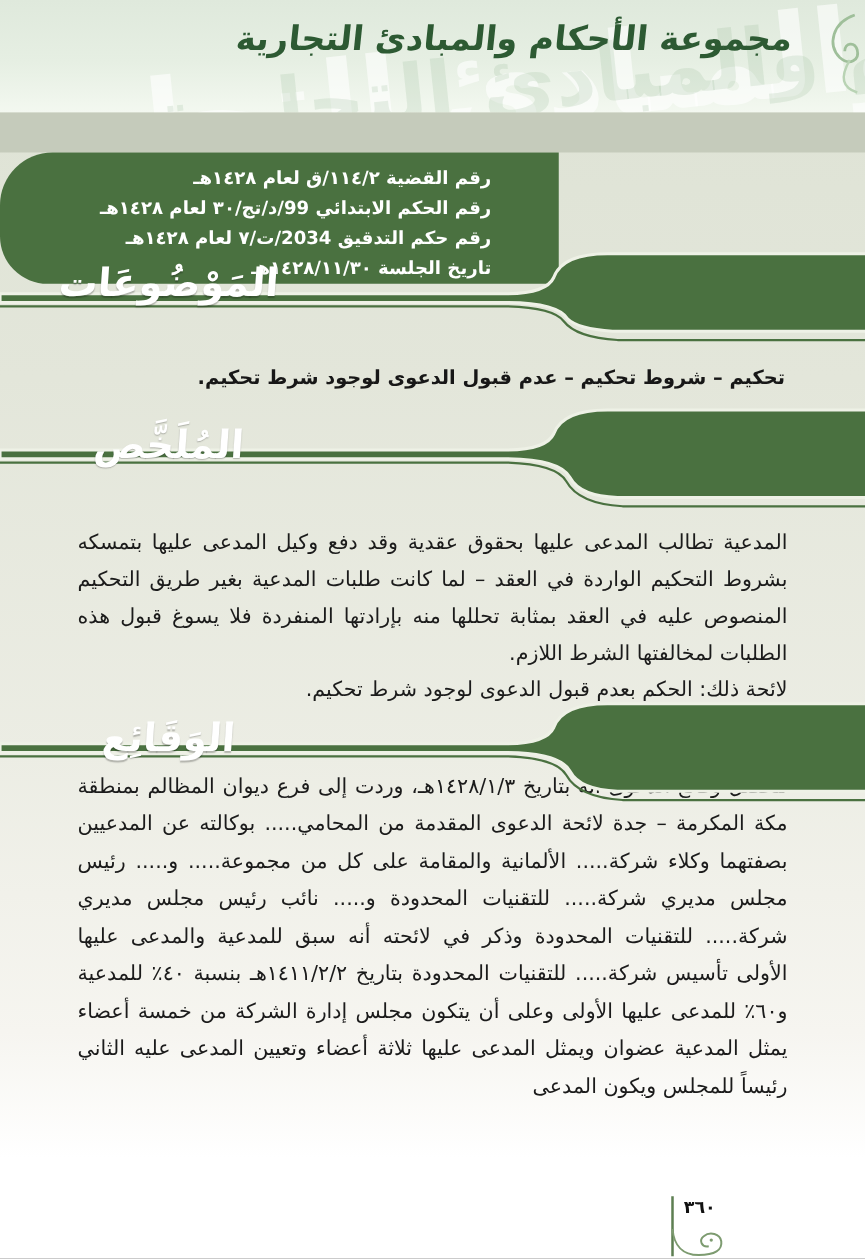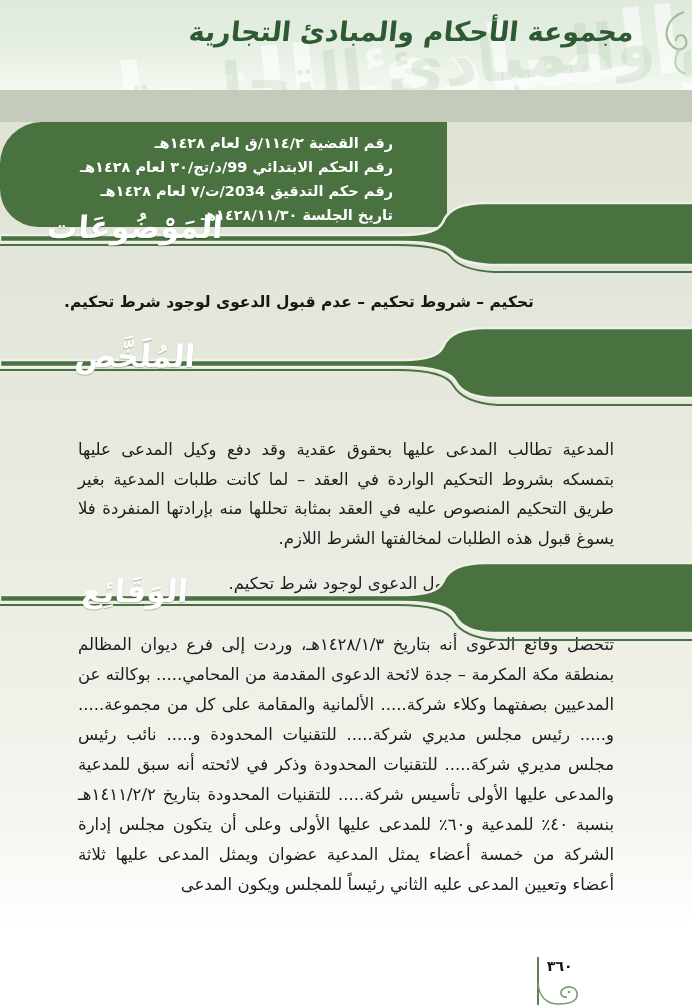--- a/index.html
+++ b/index.html
@@ -66,28 +66,28 @@
     text-shadow:0 1px 1px rgba(0,0,0,0.25);
     margin:0;
   }
   .t1{top:209px;}
   .t2{top:338px;}
   .t3{top:573px;}
   
   .topics-line{
     position:absolute;top:293px;right:64px;left:64px;
     font-size:15.5px;font-weight:bold;color:#171717;
-    text-align:left;
+    text-align:right;
   }
   .body-block{
     position:absolute;right:62px;left:62px;
     color:#1b1b1b;font-size:16.5px;
     text-align:justify;text-justify:inter-word;
   }
-  .body-block p{margin:16px;}
+  .body-block p{margin:0;}
   .summary-block{top:419px;line-height:29.5px;}
   .facts-block{top:614px;line-height:30px;}
   
   .pageno{position:absolute;left:0;top:955px;width:692px;height:52px;z-index:2;}
   .pageno-rule{
     position:absolute;left:537px;top:2px;height:48px;width:2px;
     background:#5d7f52;
   }
   .pageno-num{
     position:absolute;left:547px;top:3px;

